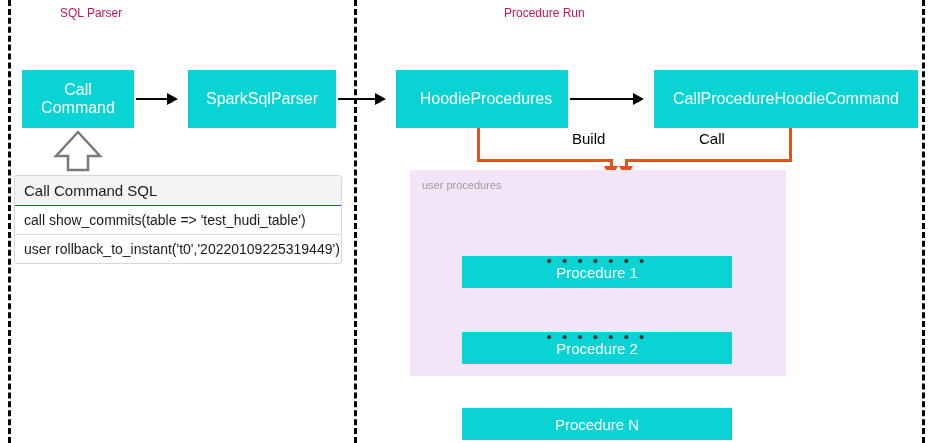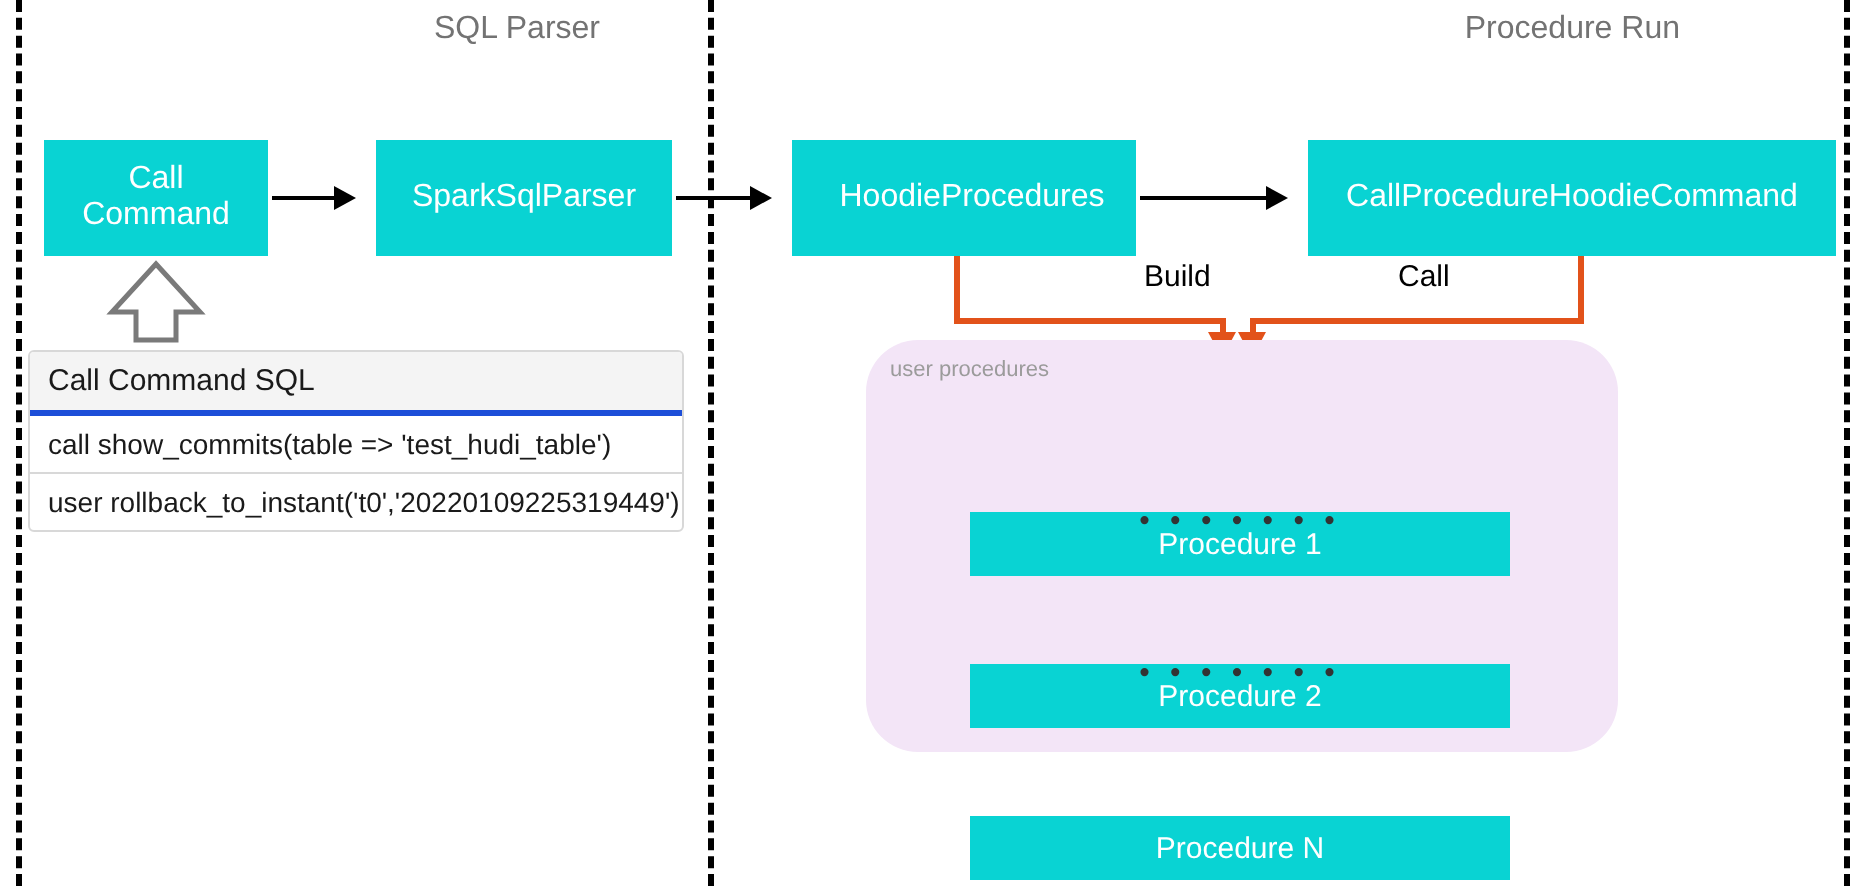--- a/index.html
+++ b/index.html
@@ -26,27 +26,27 @@
     height: 443px;
     border-left: 3px dashed #000000;
   }
   .divider.left  { left: 8px; }
   .divider.mid   { left: 354px; }
   .divider.right { left: 922px; }
 
   
   .section-title {
     position: absolute;
-    font-size: 16px;
-    color: #737373;
-    text-align: right;
+    font-size: 12px;
+    color: #be185d;
+    text-align: left;
     white-space: nowrap;
   }
   #title-sql  { left: 60px;  top: 6px; width: 240px; }
-  #title-proc { left: 520px; top: 6px; width: 320px; }
+  #title-proc { left: 504px; top: 6px; width: 320px; }
 
   
   .node {
     position: absolute;
     background: #09D3D3;
     color: #ffffff;
     display: flex;
     align-items: center;
     justify-content: center;
     text-align: center;
@@ -105,21 +105,21 @@
   .sql-row {
     font-size: 14px;
     color: #1a1a1a;
     padding: 6px 9px;
     box-sizing: border-box;
     white-space: nowrap;
     overflow: hidden;
   }
   .sql-row.header {
     background: #f4f4f4;
-    border-bottom: 3px solid #1d4ed8;
+    border-bottom: 1px solid #1d4ed8;
     font-size: 15px;
   }
   .sql-row.item {
     border-bottom: 1px solid #d8d8d8;
   }
   .sql-row.item:last-child { border-bottom: none; }
 
   
   .oline {
     position: absolute;
@@ -138,26 +138,25 @@
     font-size: 15px;
     color: #000000;
     background: #ffffff;
     padding: 0 5px;
     white-space: nowrap;
   }
 
   
   #proc-panel {
     position: absolute;
-    left: 433px;
+    left: 410px;
     top: 170px;
     width: 376px;
     height: 206px;
     background: #F3E5F7;
-    border-radius: 26px;
   }
   #proc-panel-label {
     position: absolute;
     left: 12px;
     top: 9px;
     font-size: 11px;
     color: #9b9b9b;
   }
   .proc-box {
     position: absolute;

